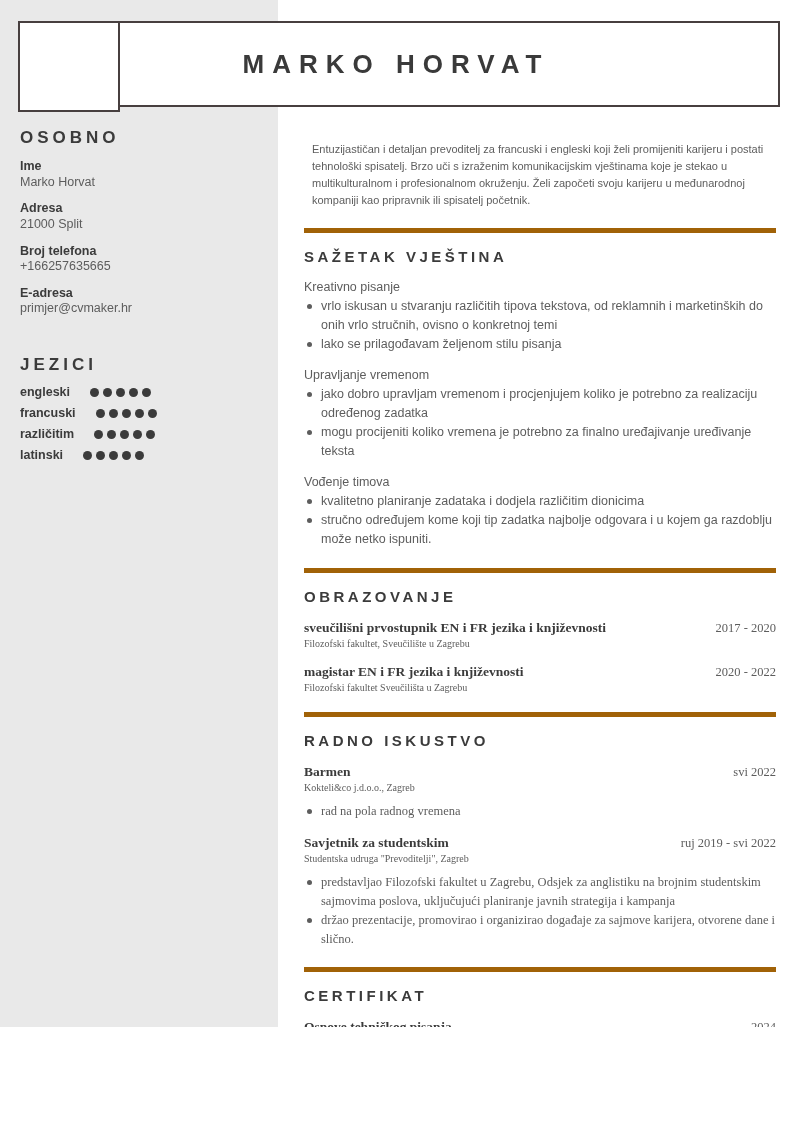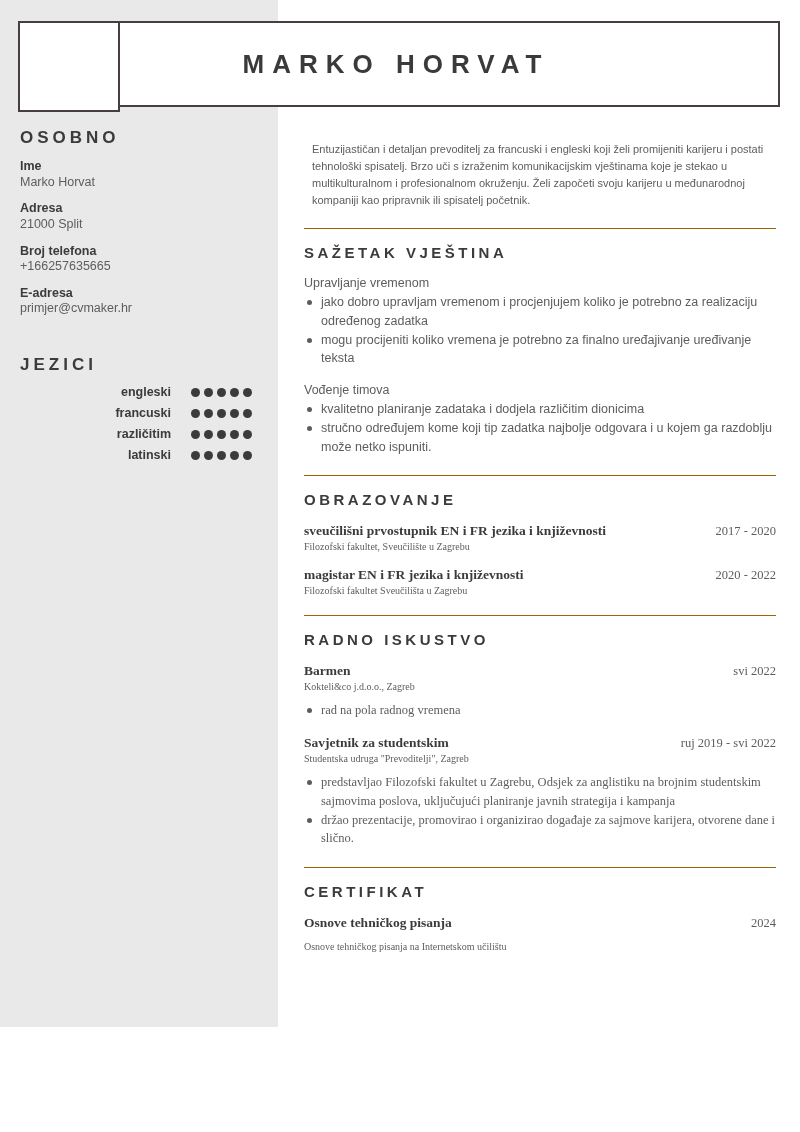--- a/index.html
+++ b/index.html
@@ -18,29 +18,29 @@
   .name { font-size:26px; font-weight:bold; letter-spacing:8px; color:#3a3a3a; white-space:nowrap; }
 
   .sidebar-content { position:absolute; left:20px; top:128px; width:238px; z-index:2; }
   .side-title { font-size:17px; font-weight:bold; letter-spacing:4px; color:#3b3b3b; margin:0; }
   .field { margin-top:11px; }
   .field-label { font-size:12.5px; font-weight:bold; color:#3b3b3b; line-height:1.25; }
   .field-value { font-size:12.5px; color:#5d5d5d; line-height:1.25; }
 
   .languages { margin-top:38px; }
   .lang-rows { margin-top:10px; }
-  .lang-row { display:flex; justify-content:flex-end; align-items:center; margin-top:7px; width:232px;gap:20px; }
+  .lang-row { display:flex; justify-content:flex-start; align-items:center; margin-top:7px; width:232px;gap:20px; }
   .lang-label { font-size:12.5px; font-weight:bold; color:#3b3b3b; }
   .lang-dots { display:flex; gap:4px; }
   .dot { width:9px; height:9px; border-radius:50%; background:#3b3b3b; }
 
   .main { position:absolute; left:304px; top:133px; width:472px; }
   .summary { font-size:11px; line-height:1.55; color:#5d5d5d; margin:8px; }
 
-  .section { border-top:1px solid #a16207; margin-top:19px; padding-top:15px; }
+  .section { border-top:5px solid #a16207; margin-top:19px; padding-top:15px; }
   .section-title { font-size:15px; font-weight:bold; letter-spacing:3.5px; color:#3b3b3b; margin:0; }
 
   .skill-group { margin-top:15px; }
   .group-name { font-size:12.5px; color:#5d5d5d; margin-bottom:3px; }
   .bullets { margin:0; padding:0; list-style:none; }
   .bullet { position:relative; padding-left:17px; font-size:12.5px; line-height:1.5; color:#5d5d5d; }
   .bullet::before { content:''; position:absolute; left:3px; top:7px; width:5px; height:5px;
                     border-radius:50%; background:#5d5d5d; }
 
   .entry { margin-top:15px;font-family:Liberation Serif, serif; }
@@ -129,20 +129,27 @@
       </div>
     </div>
   </div>
 
   <div class="main">
     <p class="summary">Entuzijastičan i detaljan prevoditelj za francuski i engleski koji želi promijeniti karijeru i postati tehnološki spisatelj. Brzo uči s izraženim komunikacijskim vještinama koje je stekao u multikulturalnom i profesionalnom okruženju. Želi započeti svoju karijeru u međunarodnoj kompaniji kao pripravnik ili spisatelj početnik.</p>
 
     <div class="section">
       <h2 class="section-title">SAŽETAK VJEŠTINA</h2>
 
+      <div class="skill-group">
+        <div class="group-name">Kreativno pisanje</div>
+        <ul class="bullets">
+          <li class="bullet">vrlo iskusan u stvaranju različitih tipova tekstova, od reklamnih i marketinških do onih vrlo stručnih, ovisno o konkretnoj temi</li>
+          <li class="bullet">lako se prilagođavam željenom stilu pisanja</li>
+        </ul>
+      </div>
 
       <div class="skill-group">
         <div class="group-name">Upravljanje vremenom</div>
         <ul class="bullets">
           <li class="bullet">jako dobro upravljam vremenom i procjenjujem koliko je potrebno za realizaciju određenog zadatka</li>
           <li class="bullet">mogu procijeniti koliko vremena je potrebno za finalno uređajivanje uređivanje teksta</li>
         </ul>
       </div>
 
       <div class="skill-group">

